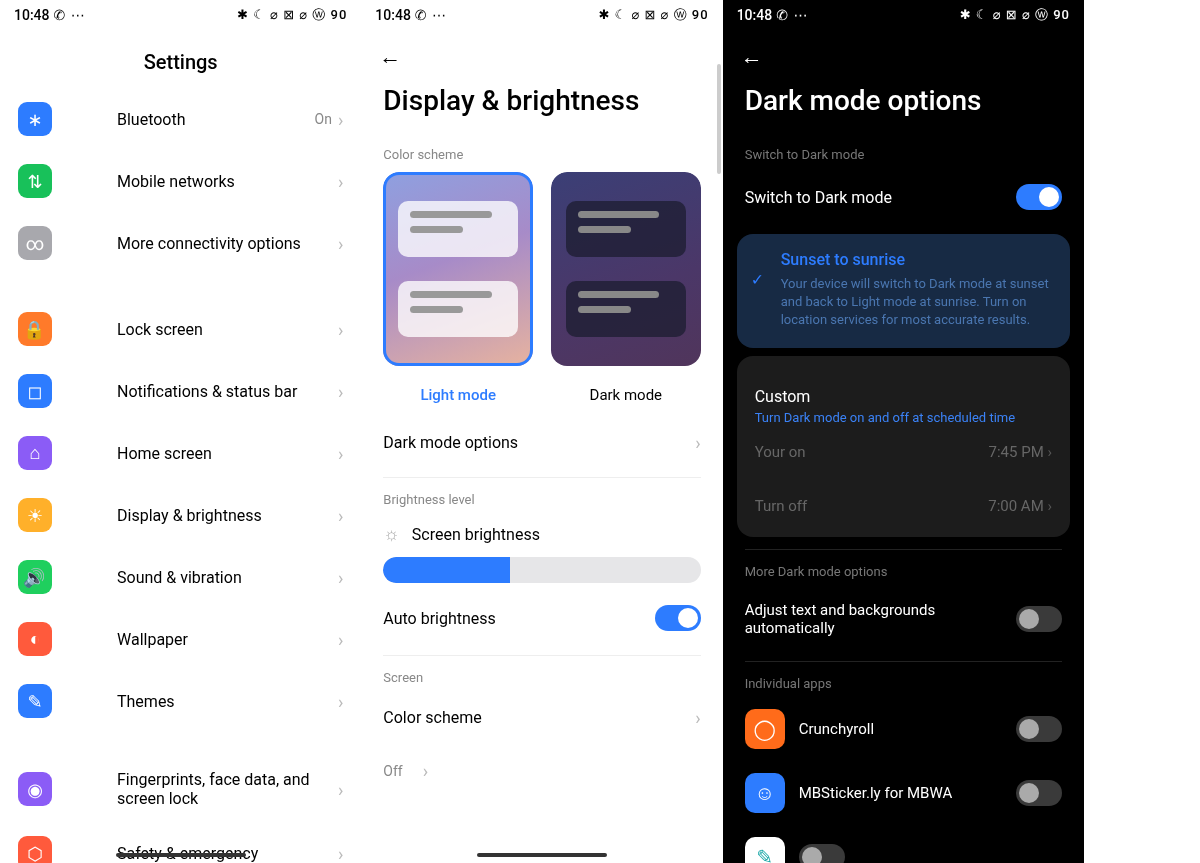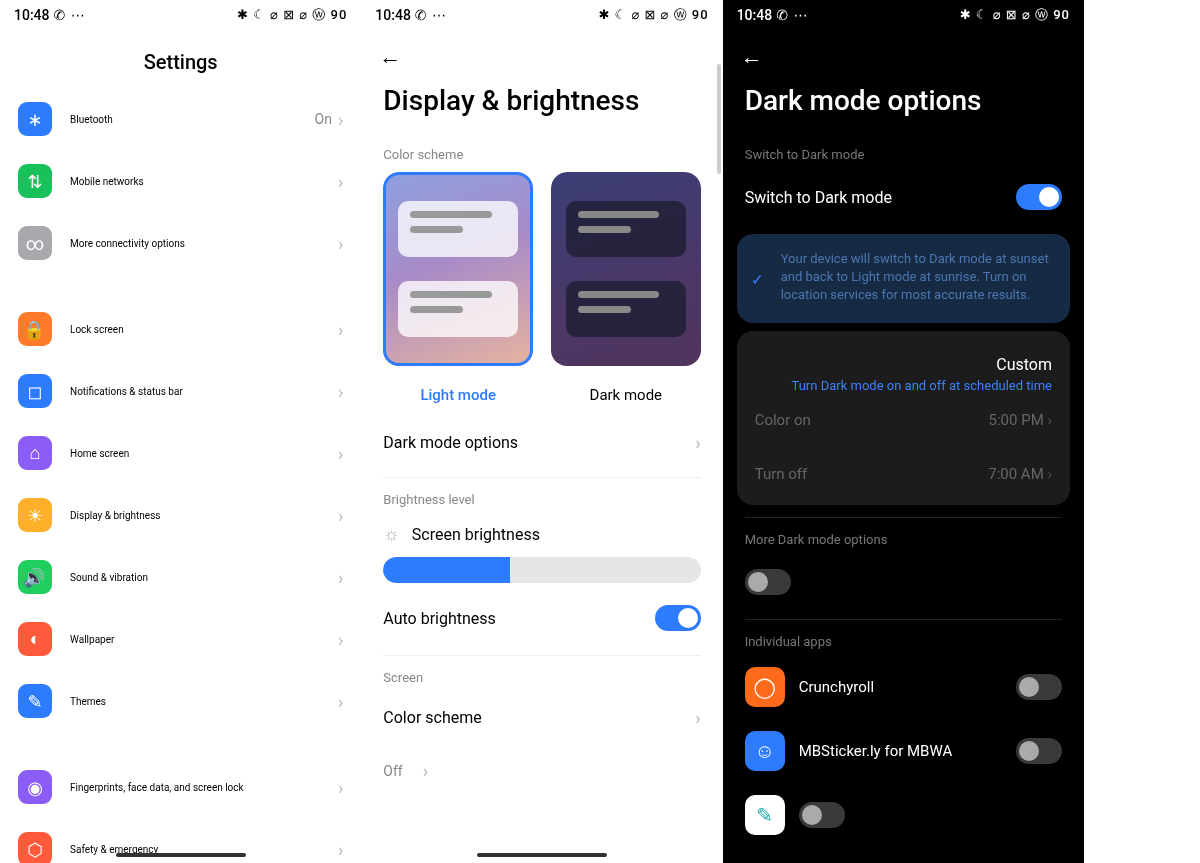--- a/index.html
+++ b/index.html
@@ -12,21 +12,21 @@
   .statusbar .left, .statusbar .right { display:flex; align-items:center; gap:4px; }
   .statusbar .right { gap:3px; font-size:13px; }
   .icons { letter-spacing:1px; }
   .title { text-align:center; font-size:20px; font-weight:500; padding:20px 4px 14px; }
   .back { padding:14px 18px 0; cursor:pointer; font-size:22px; }
   .h1 { font-size:28px; font-weight:500; padding:14px 22px 24px; }
   .section-label { font-size:13px; color:#888; padding:6px 22px; }
   .dark .section-label { color:#777; }
   .row { display:flex; align-items:center; padding:14px 18px; min-height:58px; cursor:pointer; }
   .row .iconbox { width:34px; height:34px; border-radius:9px; display:flex; align-items:center; justify-content:center; color:#fff; font-size:18px; margin-right:18px; flex-shrink:0; }
-  .row .label { font-size:10px; flex:1; }
+  .row .label { font-size:16px; flex:1;margin-left:47px; }
   .row .value { font-size:14px; color:#888; margin-right:6px; }
   .row .chev { color:#bbb; font-size:18px; }
   .row2 { display:flex; align-items:center; padding:16px 22px; cursor:pointer; }
   .row2 .label { font-size:16px; flex:1; }
   .row2 .chev { color:#bbb; font-size:18px; }
   .divider { height:1px; background:#eee; margin:8px 22px; }
   .dark .divider { background:#222; }
   .spacer { height:24px; }
   .toggle { width:46px; height:26px; border-radius:14px; background:#ccc; position:relative; flex-shrink:0; }
   .toggle::after { content:""; position:absolute; width:20px; height:20px; border-radius:50%; background:#fff; top:3px; left:3px; transition:none; }
@@ -58,21 +58,21 @@
   .slider-fill { height:100%; background:#2d7cff; border-radius:14px 0 0 14px; width:40%; }
   .sb-row { display:flex; align-items:center; gap:12px; padding:10px 22px 4px; }
   .sun { color:#aaa; font-size:18px; }
 
   
   .dm-toggle-row { display:flex; align-items:center; justify-content:space-between; padding:16px 22px; }
   .card-block { margin:8px 14px; border-radius:16px; background:#172a44; padding:16px 18px 18px 44px; position:relative; }
   .card-block .check { position:absolute; left:14px; top:36px; color:#2d7cff; font-size:16px; }
   .card-block .ttl { color:#2d7cff; font-size:16px; font-weight:500; margin-bottom:6px; }
   .card-block .desc { color:#4a76b0; font-size:13px; line-height:1.4; }
-  .card-block2 { margin:6px 14px 12px; border-radius:16px; background:#1c1c1c; padding:24px 18px 4px;text-align:right; }
+  .card-block2 { margin:6px 14px 12px; border-radius:16px; background:#1c1c1c; padding:31px 18px 4px; }
   .card-block2 .ttl2 { font-size:16px; margin-bottom:4px; }
   .card-block2 .desc2 { font-size:13px; color:#3b82f6; }
   .sub-row { display:flex; align-items:center; justify-content:space-between; padding:18px 0; color:#666; font-size:15px; }
   .sub-row .chev { color:#555; }
   .app-row { display:flex; align-items:center; padding:12px 22px; gap:14px; }
   .app-icon { width:40px; height:40px; border-radius:10px; display:flex; align-items:center; justify-content:center; font-size:20px; color:#fff; flex-shrink:0; }
   .app-row .label { flex:1; font-size:15px; }
 
   .homebar { position:absolute; bottom:6px; left:50%; transform:translateX(-50%); width:130px; height:4px; background:#333; border-radius:3px; }
   .light .homebar { background:#333; }
@@ -257,39 +257,41 @@
     <div class="h1">Dark mode options</div>
 
     <div class="section-label">Switch to Dark mode</div>
     <div class="dm-toggle-row">
       <div class="label" style="font-size:16px">Switch to Dark mode</div>
       <div class="toggle on"></div>
     </div>
 
     <div class="card-block">
       <div class="check">✓</div>
+      <div class="ttl">Sunset to sunrise</div>
       <div class="desc">Your device will switch to Dark mode at sunset and back to Light mode at sunrise. Turn on location services for most accurate results.</div>
     </div>
 
     <div class="card-block2">
       <div class="ttl2">Custom</div>
       <div class="desc2">Turn Dark mode on and off at scheduled time</div>
       <div class="sub-row">
-        <span>Color on</span>
-        <span><span>5:00 PM</span> <span class="chev">›</span></span>
+        <span>Your on</span>
+        <span><span>7:45 PM</span> <span class="chev">›</span></span>
       </div>
       <div class="sub-row">
         <span>Turn off</span>
         <span><span>7:00 AM</span> <span class="chev">›</span></span>
       </div>
     </div>
 
     <div class="divider"></div>
     <div class="section-label">More Dark mode options</div>
     <div class="dm-toggle-row">
+      <div class="label" style="font-size:15px;max-width:300px">Adjust text and backgrounds automatically</div>
       <div class="toggle"></div>
     </div>
 
     <div class="divider"></div>
     <div class="section-label">Individual apps</div>
 
     <div class="app-row">
       <div class="app-icon" style="background:#ff6b1a">◯</div>
       <div class="label">Crunchyroll</div>
       <div class="toggle"></div>

